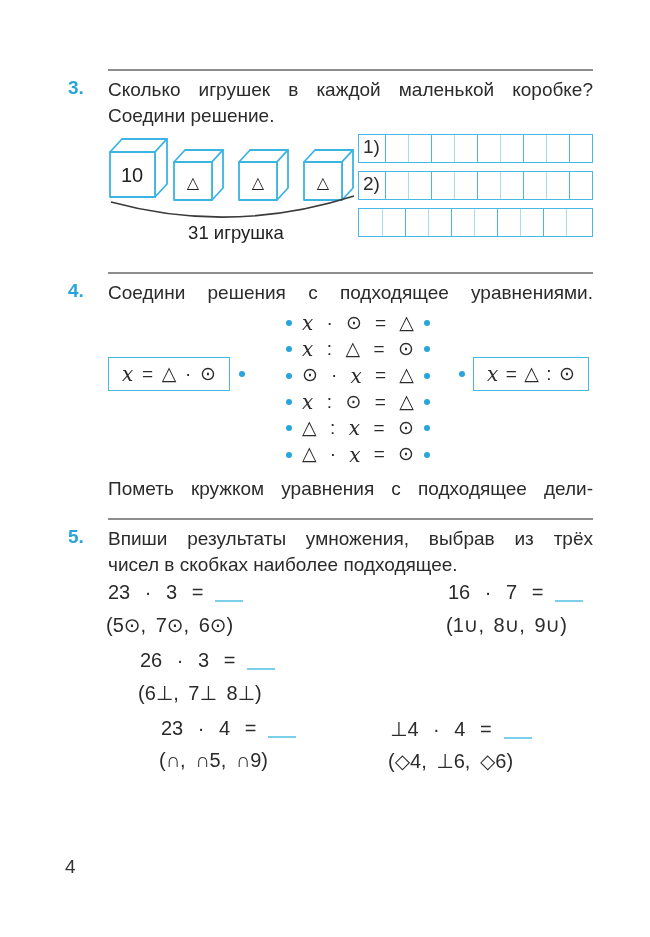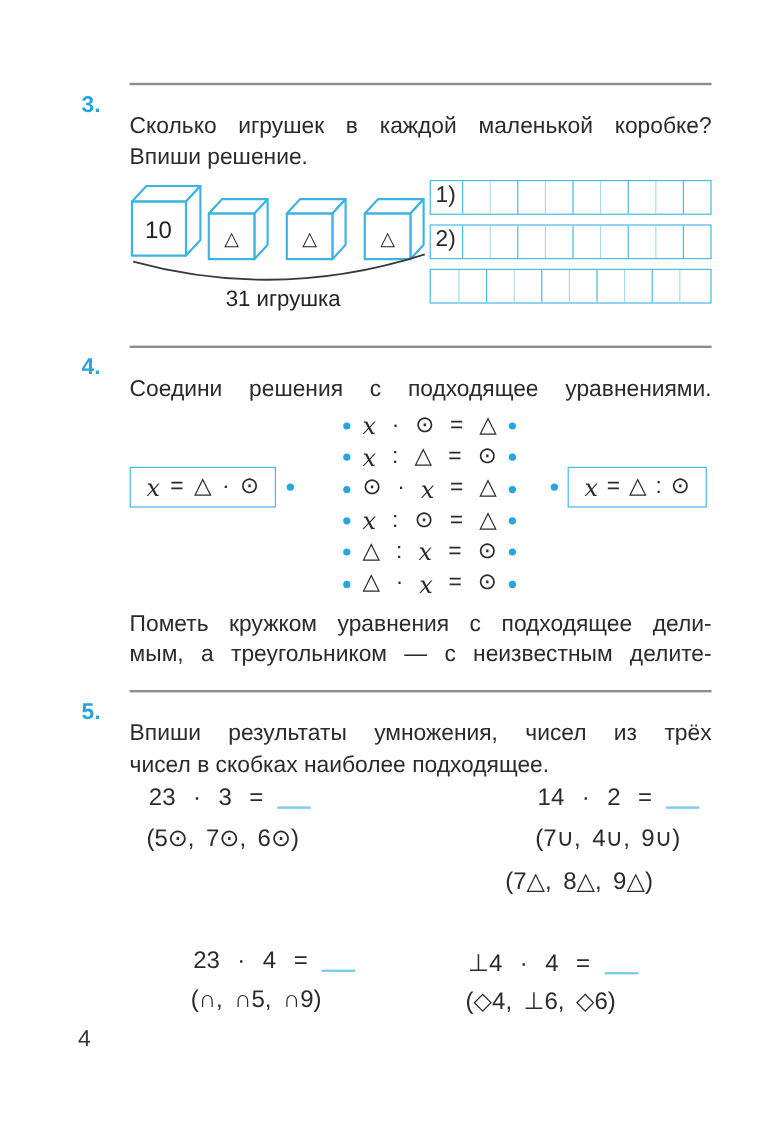--- a/index.html
+++ b/index.html
@@ -18,21 +18,21 @@
     font-family:"Liberation Sans","DejaVu Sans",sans-serif;
     font-size:19px;overflow:hidden;
     padding-left:65px;
   }
   .rule{width:485px;height:2px;background:var(--rule_gray);margin-left:43px;}
   #rule3{margin-top:69px;}
   #rule4{margin-top:26px;}
   #rule5{margin-top:17px;}
   .sec-head{display:flex;margin-top:6px;}
   .sec-num{width:30px;margin-right:13px;font-weight:bold;color:var(--accent_blue);padding-left:3px;flex:none;}
-  .sec-text{width:485px;line-height:26px;margin-top:16px;}
+  .sec-text{width:485px;line-height:26px;}
   .fill{text-align:justify;text-align-last:justify;}
   
   .figure3{margin:5px 0 0 43px;width:485px;display:flex;justify-content:space-between;align-items:flex-start;}
   svg.cubes{width:248px;height:112px;display:block;}
   svg.cubes .edge{fill:#fff;stroke:#3cb4e2;stroke-width:1.8;stroke-linejoin:round;}
   svg.cubes text{font-family:"Liberation Sans","DejaVu Sans",sans-serif;fill:#222;}
   svg.cubes .arc{fill:none;stroke:#3a3a3a;stroke-width:1.6;}
   .grid{width:max-content;}
   .grid-row{display:flex;border:1.5px solid var(--line_cyan);height:29px;margin-bottom:8px;background:#fff;}
   .grid-row:last-child{margin-bottom:0;}
@@ -70,21 +70,21 @@
 </head>
 <body>
 
 <div class="page">
 
   <div id="rule3" class="rule"></div>
   <div class="sec-head">
     <span class="sec-num">3.</span>
     <div class="sec-text">
       <div class="fill">Сколько игрушек в каждой маленькой коробке?</div>
-      <div>Впиши решение.</div>
+      <div>Соедини решение.</div>
     </div>
   </div>
 
   <div class="figure3">
     <svg class="cubes" viewBox="0 0 248 112">
 
       <g>
         <polygon class="edge" points="2,18 14,5 59,5 47,18"></polygon>
         <polygon class="edge" points="47,18 59,5 59,50 47,63"></polygon>
         <rect class="edge" x="2" y="18" width="45" height="45"></rect>
@@ -251,46 +251,48 @@
           <span class="tok">=</span>
           <span class="tok">△</span>
           <span class="tok">:</span>
           <span class="tok">⊙</span>
         </div>
     </div>
   </div>
 
   <div class="note">
     <div class="fill">Пометь кружком уравнения с подходящее дели-</div>
-    <div class="fill">мым, а треугольником — с неизвестным делите-</div>
   </div>
 
   <div id="rule5" class="rule"></div>
   <div class="sec-head">
     <span class="sec-num">5.</span>
     <div class="sec-text">
-      <div class="fill">Впиши результаты умножения, чисел из трёх</div>
+      <div class="fill">Впиши результаты умножения, выбрав из трёх</div>
       <div>чисел в скобках наиболее подходящее.</div>
     </div>
   </div>
 
   <div class="p-row first">
-    <div class="p-cell" style="left:16px">
+    <div class="p-cell" style="left:0">
       <div class="expr"><span>23 · 3 =</span><span class="blank"></span></div>
       <div class="opts">(5⊙, 7⊙, 6⊙)</div>
     </div>
     <div class="p-cell" style="left:340px">
-      <div class="expr"><span>14 · 2 =</span><span class="blank"></span></div>
-      <div class="opts">(7∪, 4∪, 9∪)</div>
+      <div class="expr"><span>16 · 7 =</span><span class="blank"></span></div>
+      <div class="opts">(1∪, 8∪, 9∪)</div>
     </div>
   </div>
 
   <div class="p-row">
+    <div class="p-cell" style="left:32px">
+      <div class="expr"><span>26 · 3 =</span><span class="blank"></span></div>
+      <div class="opts">(6⊥, 7⊥ 8⊥)</div>
+    </div>
     <div class="p-cell" style="left:315px">
-      <div class="opts">(7△, 8△, 9△)</div>
     </div>
   </div>
 
   <div class="p-row">
     <div class="p-cell" style="left:53px">
       <div class="expr"><span>23 · 4 =</span><span class="blank"></span></div>
       <div class="opts">(∩, ∩5, ∩9)</div>
     </div>
     <div class="p-cell" style="left:282px">
       <div class="expr"><span>⊥4 · 4 =</span><span class="blank"></span></div>

